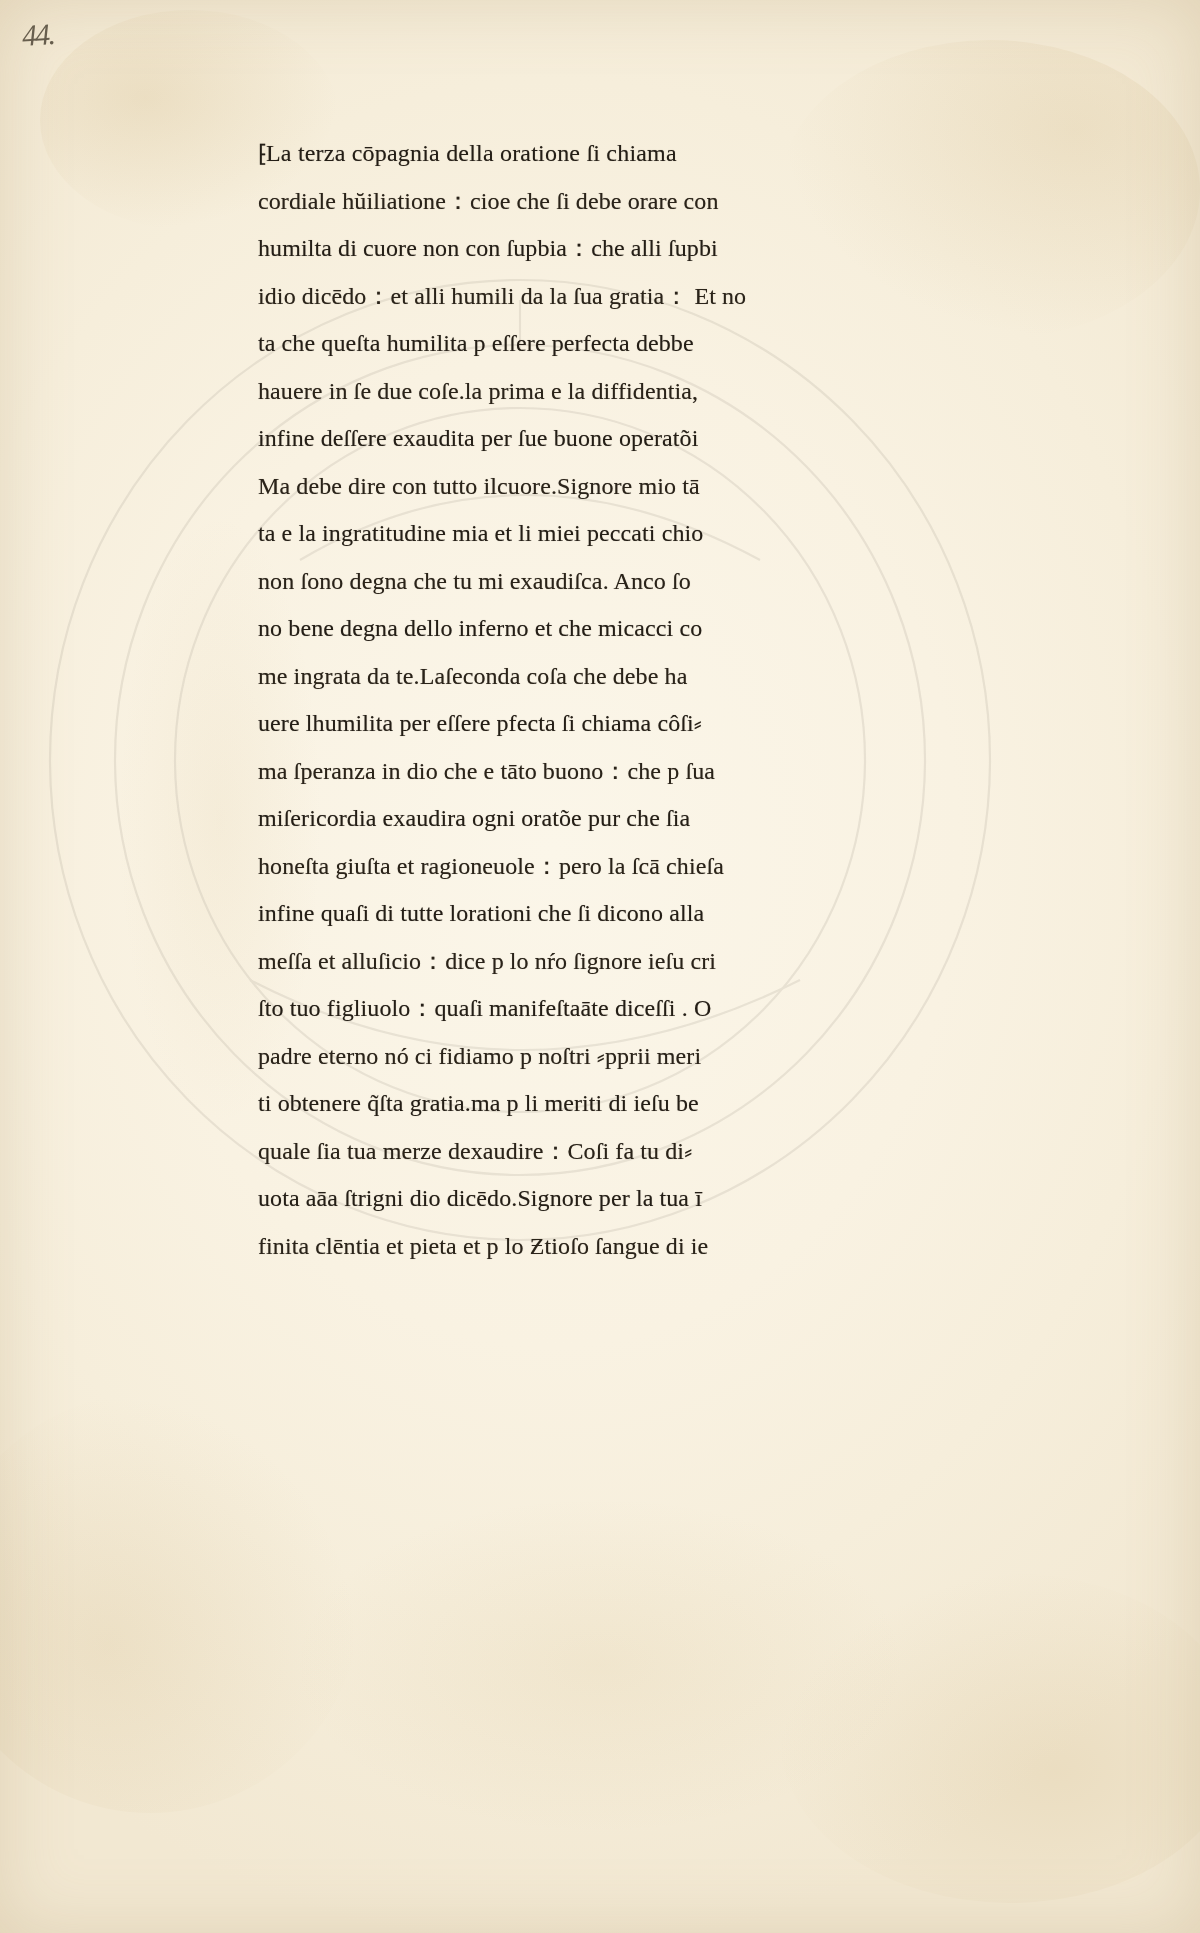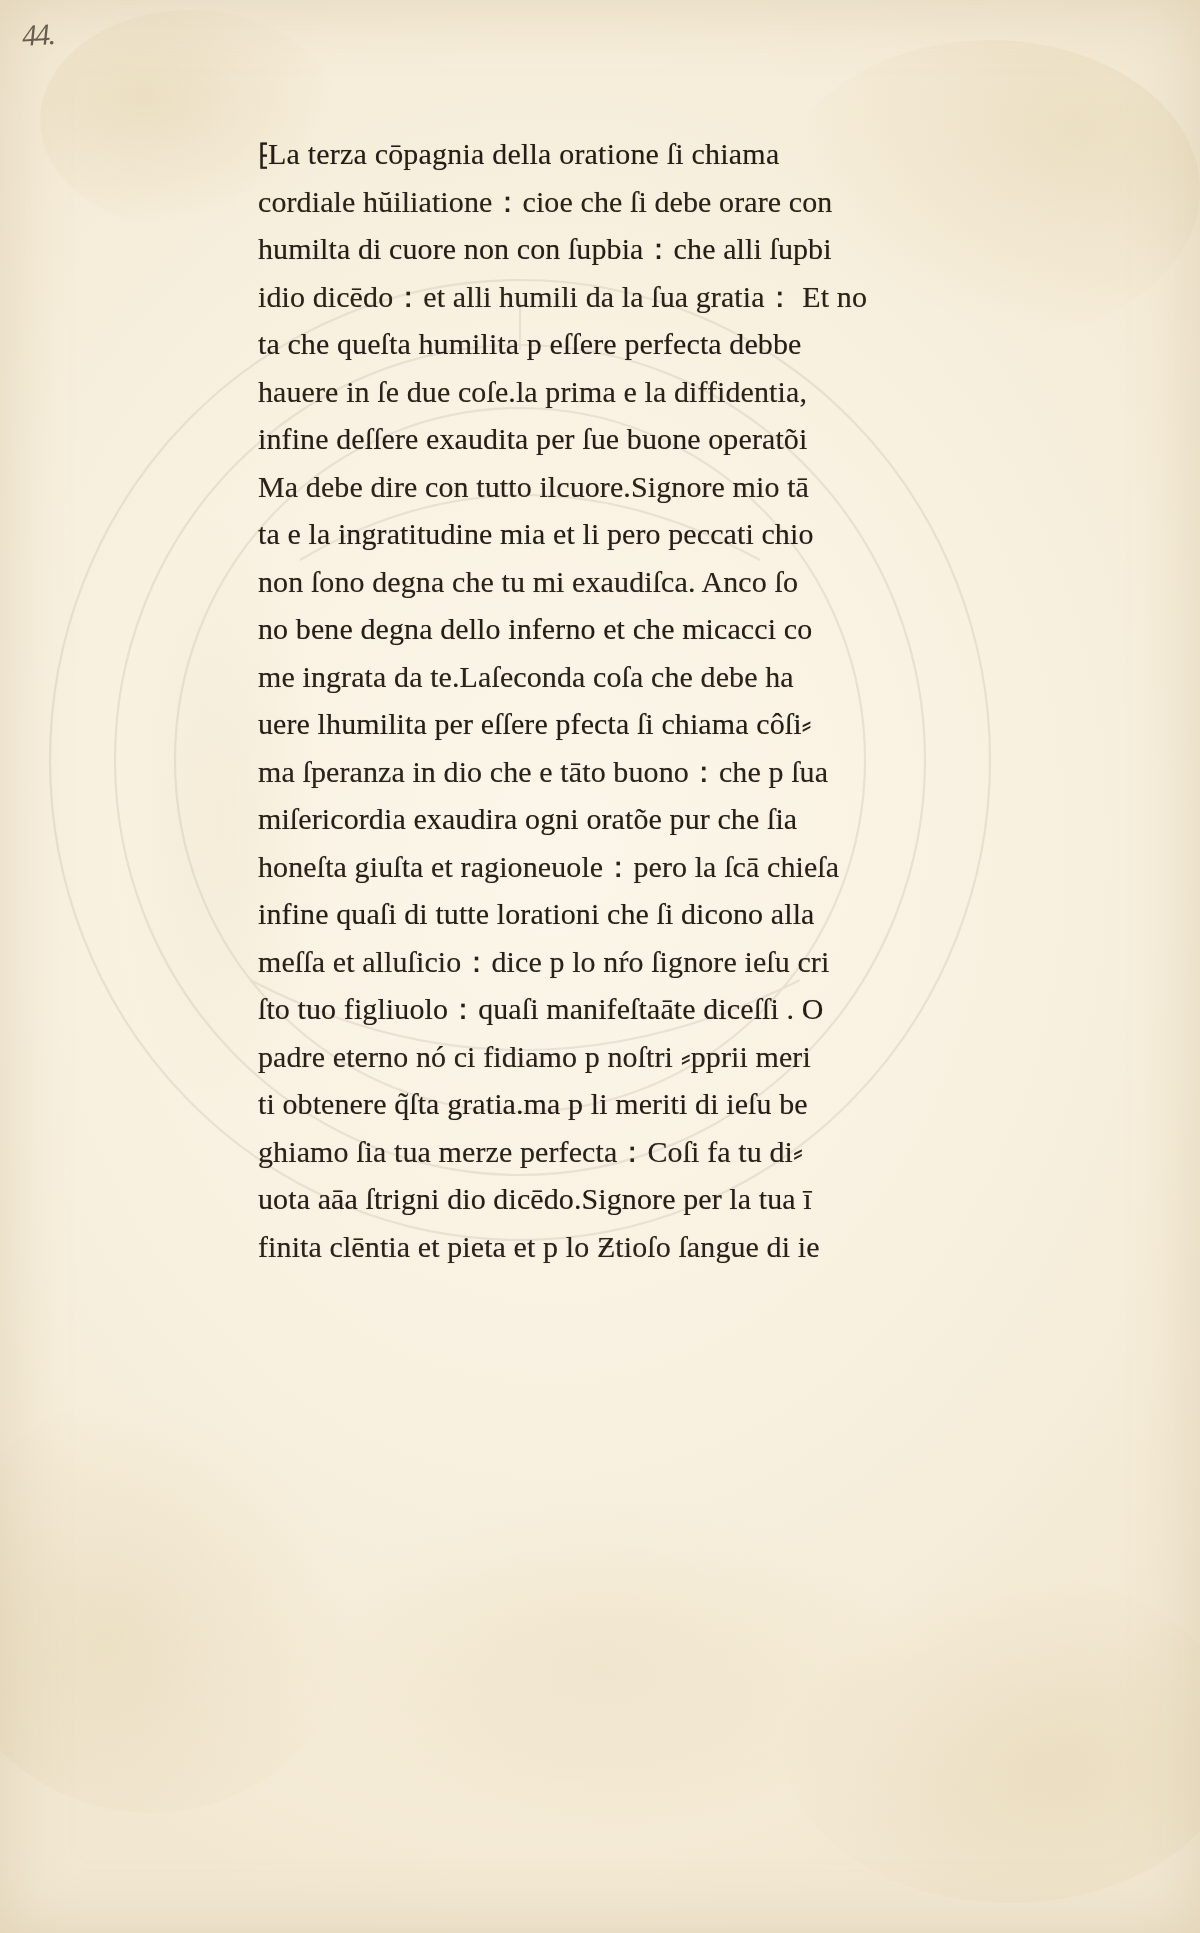--- a/index.html
+++ b/index.html
@@ -61,21 +61,21 @@
   }
 
   .textblock {
     position: absolute;
     left: 258px;
     top: 130px;
     width: 668px;
   }
   .line {
     font-family: "Liberation Serif", serif;
-    font-size: 30px;
+    font-size: 24px;
     line-height: 47.5px;
     color: #262018;
     white-space: pre;
     letter-spacing: 0.1px;
     text-shadow: 0 0 0.7px rgba(40,32,22,0.45);
   }
   .line.first {
     letter-spacing: 0.2px;
   }
   
@@ -116,32 +116,32 @@
 
   <div class="textblock">
     <div class="line first">⁅La terza cōpagnia della oratione ſi chiama</div>
     <div class="line">cordiale hŭiliatione：cioe che ſi debe orare con</div>
     <div class="line">humilta di cuore non con ſupbia：che alli ſupbi</div>
     <div class="line">idio dicēdo：et alli humili da la ſua gratia： Et no</div>
     <div class="line">ta che queſta humilita p eſſere perfecta debbe</div>
     <div class="line">hauere in ſe due coſe.la prima e la diffidentia,</div>
     <div class="line">infine deſſere exaudita per ſue buone operatõi</div>
     <div class="line">Ma debe dire con tutto ilcuore.Signore mio tā</div>
-    <div class="line">ta e la ingratitudine mia et li pero peccati chio</div>
+    <div class="line">ta e la ingratitudine mia et li miei peccati chio</div>
     <div class="line">non ſono degna che tu mi exaudiſca. Anco ſo</div>
     <div class="line">no bene degna dello inferno et che micacci co</div>
     <div class="line">me ingrata da te.Laſeconda coſa che debe ha</div>
     <div class="line">uere lhumilita per eſſere pfecta ſi chiama côſi⸗</div>
     <div class="line">ma ſperanza in dio che e tāto buono：che p ſua</div>
     <div class="line">miſericordia exaudira ogni oratõe pur che ſia</div>
     <div class="line">honeſta giuſta et ragioneuole：pero la ſcā chieſa</div>
     <div class="line">infine quaſi di tutte lorationi che ſi dicono alla</div>
     <div class="line">meſſa et alluſicio：dice p lo nŕo ſignore ieſu cri</div>
     <div class="line">ſto tuo figliuolo：quaſi manifeſtaāte diceſſi . O</div>
     <div class="line">padre eterno nó ci fidiamo p noſtri ⸗pprii meri</div>
     <div class="line">ti obtenere q̃ſta gratia.ma p li meriti di ieſu be</div>
-    <div class="line">ghiamo ſia tua merze perfecta：Coſi fa tu di⸗</div>
+    <div class="line">quale ſia tua merze dexaudire：Coſi fa tu di⸗</div>
     <div class="line">uota aāa ſtrigni dio dicēdo.Signore per la tua ī</div>
     <div class="line">finita clēntia et pieta et p lo Ƶtioſo ſangue di ie</div>
   </div>
 
   <div class="edge-shadow"></div>
 </div>
 
 </body></html>

